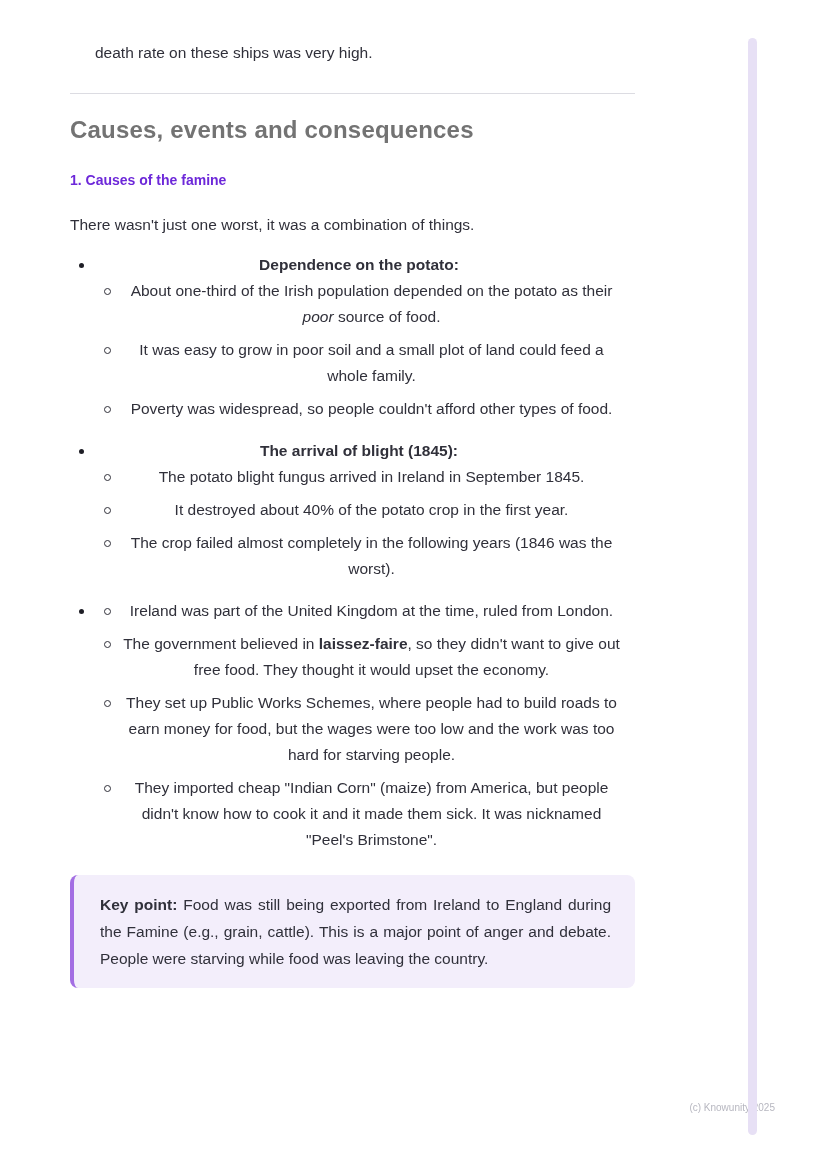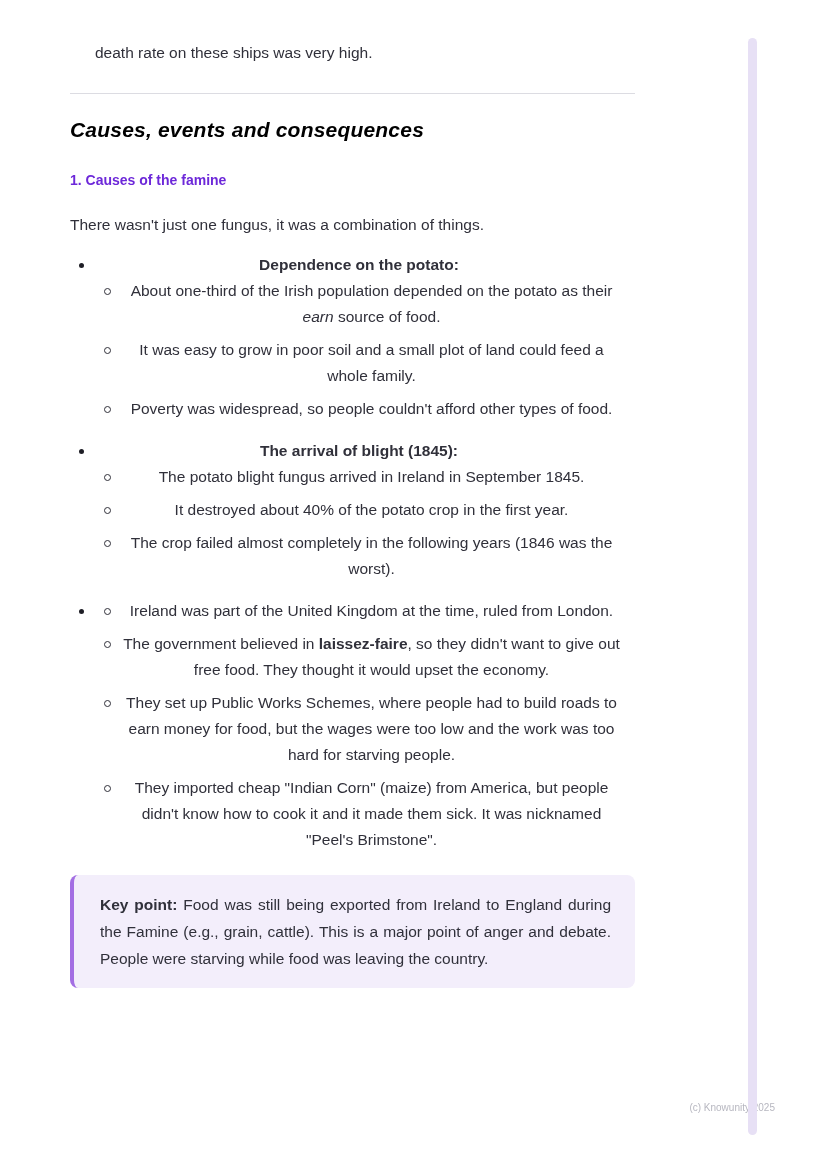--- a/index.html
+++ b/index.html
@@ -20,26 +20,25 @@
     line-height: 26px;
   }
   .top-text { margin: 0 0 0 25px; }
   hr.divider {
     border: none;
     border-top: 1px solid #dcdce2;
     margin: 27px 0 0 0;
   }
   h2.section-title {
     margin: 20px 0 0 0;
-    font-size: 21px;
+    font-size: 24px;
     line-height: 32px;
     font-weight: 700;
-    color: #000000;
+    color: #737373;
     letter-spacing: 0.2px;
-    font-style: italic;
   }
   h3.section-subtitle {
     margin: 22px 0 0 0;
     font-size: 14px;
     line-height: 24px;
     font-weight: 700;
     color: #6d28d9;
   }
   p.intro { margin: 20px 0 0 0; }
 
@@ -118,28 +117,28 @@
 <div class="content">
 
   <p class="top-text">death rate on these ships was very high.</p>
 
   <hr class="divider">
 
   <h2 class="section-title">Causes, events and consequences</h2>
 
   <h3 class="section-subtitle">1. Causes of the famine</h3>
 
-  <p class="intro">There wasn't just one fungus, it was a combination of things.</p>
+  <p class="intro">There wasn't just one worst, it was a combination of things.</p>
 
   <ul class="main-list">
 
     <li class="mi">
       <span class="mi-label">Dependence on the potato:</span>
       <ul class="sub-list">
-        <li class="si"><span>About one-third of the Irish population depended on the potato as their </span><em>earn</em><span> source of food.</span></li>
+        <li class="si"><span>About one-third of the Irish population depended on the potato as their </span><em>poor</em><span> source of food.</span></li>
         <li class="si">It was easy to grow in poor soil and a small plot of land could feed a whole family.</li>
         <li class="si">Poverty was widespread, so people couldn't afford other types of food.</li>
       </ul>
     </li>
 
     <li class="mi">
       <span class="mi-label">The arrival of blight (1845):</span>
       <ul class="sub-list">
         <li class="si">The potato blight fungus arrived in Ireland in September 1845.</li>
         <li class="si">It destroyed about 40% of the potato crop in the first year.</li>

